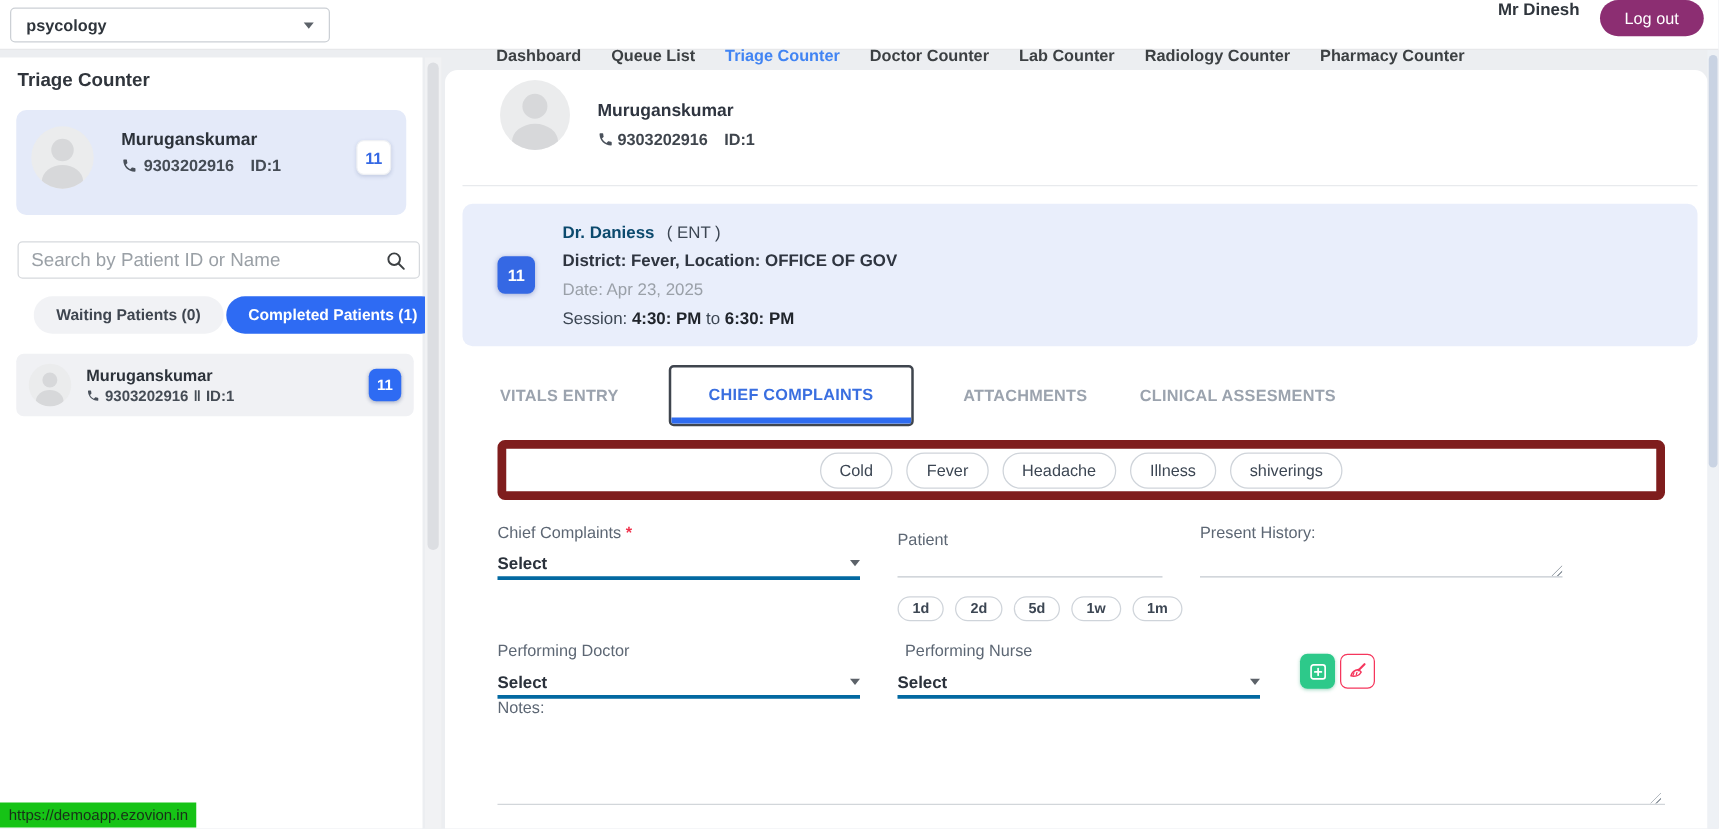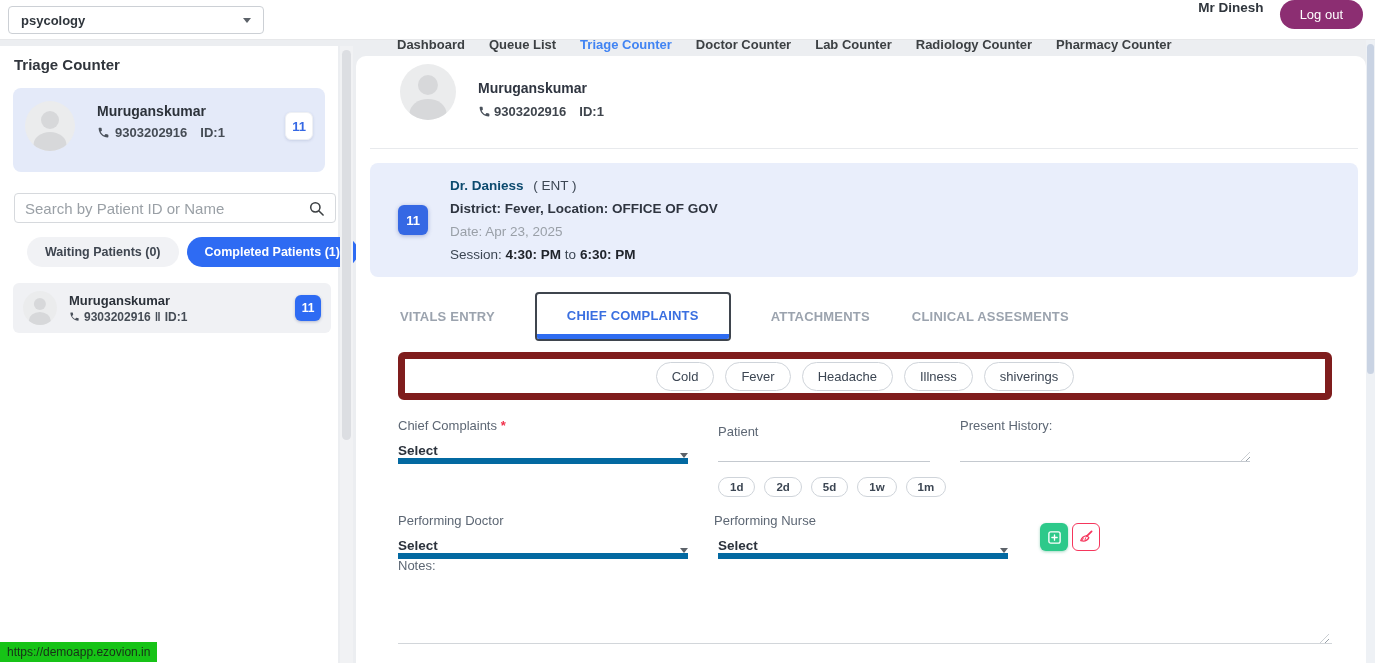--- a/index.html
+++ b/index.html
@@ -44,21 +44,21 @@
   .token-light { position:absolute; right:12px; top:24px; width:28px; height:28px; background:#fff;
                  border:1px solid #eef0f4; border-radius:6px; box-shadow:0 1px 3px rgba(40,60,120,.15);
                  color:#3568e4; font-size:13px; font-weight:700;
                  display:flex; align-items:center; justify-content:center; }
   .search-box { position:absolute; left:14px; top:147px; width:322px; height:30px;
                 border:1px solid #d6d9dd; border-radius:4px; background:#fff;
                 display:flex; align-items:center; padding:0 10px; }
   .search-box input { flex:1; border:none; outline:none; font-size:15px; color:#30353c;
                       font-family:inherit; }
   .search-box input::placeholder { color:#9aa0a6; }
-  .filter-pills { position:absolute; left:27px; top:191px; display:flex; gap:8px; }
+  .filter-pills { position:absolute; left:27px; top:191px; display:flex; gap:2px; }
   .pill { border:none; border-radius:17px; height:30px; padding:0 18px; font-size:12.5px;
           font-weight:700; cursor:pointer; font-family:inherit; white-space:nowrap; }
   .pill.waiting { background:#f1f2f5; color:#3f4650; }
   .pill.completed { background:#2e6bf3; color:#fff; }
   .completed-card { position:absolute; left:13px; top:237px; width:318px; height:50px;
                     background:#f0f1f4; border-radius:6px; display:flex; align-items:center;
                     padding:0 10px; cursor:pointer; }
   .cc-text { margin-left:12px; }
   .cc-name { font-size:13px; font-weight:700; color:#2c323a; }
   .cc-line { display:flex; align-items:center; gap:4px; margin-top:2px;
@@ -108,22 +108,22 @@
   
   .chips-strip { position:absolute; left:42px; top:296px; width:934px; height:48px;
                  border:7px solid #7f1d1d; border-radius:6px; background:#fff;
                  display:flex; align-items:center; justify-content:center; gap:11px; }
   .chip { border:1px solid #cfd4da; border-radius:16px; padding:6px 15px; font-size:13px;
           color:#3c4653; background:#fff; cursor:pointer; font-family:inherit; }
 
   
   .f-label { position:absolute; font-size:13px; color:#5d6774; }
   .req { color:#f0304a; font-weight:700; }
-  .f-select { position:absolute; width:290px; height:24px; border-bottom:6px solid #0369a1;
-              display:flex; align-items:flex-end; justify-content:space-between; cursor:pointer; }
+  .f-select { position:absolute; width:290px; height:24px; border-bottom:3px solid #0369a1;
+              display:flex; align-items:center; justify-content:space-between; cursor:pointer; }
   .f-select .val { font-size:13.5px; font-weight:700; color:#2b323c; }
   .f-input { position:absolute; border:none; border-bottom:1px solid #c4c9cf; outline:none;
              font-family:inherit; font-size:13px; color:#2b323c; background:transparent; }
   .grip { position:absolute; width:9px; height:9px;
           background:repeating-linear-gradient(-45deg, transparent 0 2.5px, #98a0a8 2.5px 3.5px);
           clip-path:polygon(100% 0, 100% 100%, 0 100%); }
   .period-chips { position:absolute; left:362px; top:421px; display:flex; gap:9px; }
   .pchip { border:1px solid #cfd4da; border-radius:12px; padding:3px 11px; font-size:11.5px;
            font-weight:700; color:#3c4653; background:#fff; cursor:pointer; font-family:inherit; }
   .icon-btn { position:absolute; width:28px; height:28px; border-radius:6px; display:flex;
@@ -281,21 +281,21 @@
     <div class="f-label" style="left:604px; top:362px;">Present History:</div>
     <div class="f-input" style="left:604px; top:386px; width:290px; height:20px;"></div>
     <div class="grip" style="left:885px; top:396px;"></div>
 
     <div class="f-label" style="left:42px; top:457px;">Performing Doctor</div>
     <div class="f-select" style="left:42px; top:479px;">
       <span class="val">Select</span>
       <span class="caret"></span>
     </div>
 
-    <div class="f-label" style="left:358px; top:457px;">Performing Nurse</div>
+    <div class="f-label" style="left:368px; top:457px;">Performing Nurse</div>
     <div class="f-select" style="left:362px; top:479px;">
       <span class="val">Select</span>
       <span class="caret"></span>
     </div>
 
     <button class="icon-btn add" style="left:684px; top:467px;">
       <svg width="15" height="15" viewBox="0 0 20 20">
         <rect x="2.5" y="2.5" width="15" height="15" rx="2.5" fill="none" stroke="#fff" stroke-width="1.8"></rect>
         <line x1="10" y1="6.5" x2="10" y2="13.5" stroke="#fff" stroke-width="1.8" stroke-linecap="round"></line>
         <line x1="6.5" y1="10" x2="13.5" y2="10" stroke="#fff" stroke-width="1.8" stroke-linecap="round"></line>

